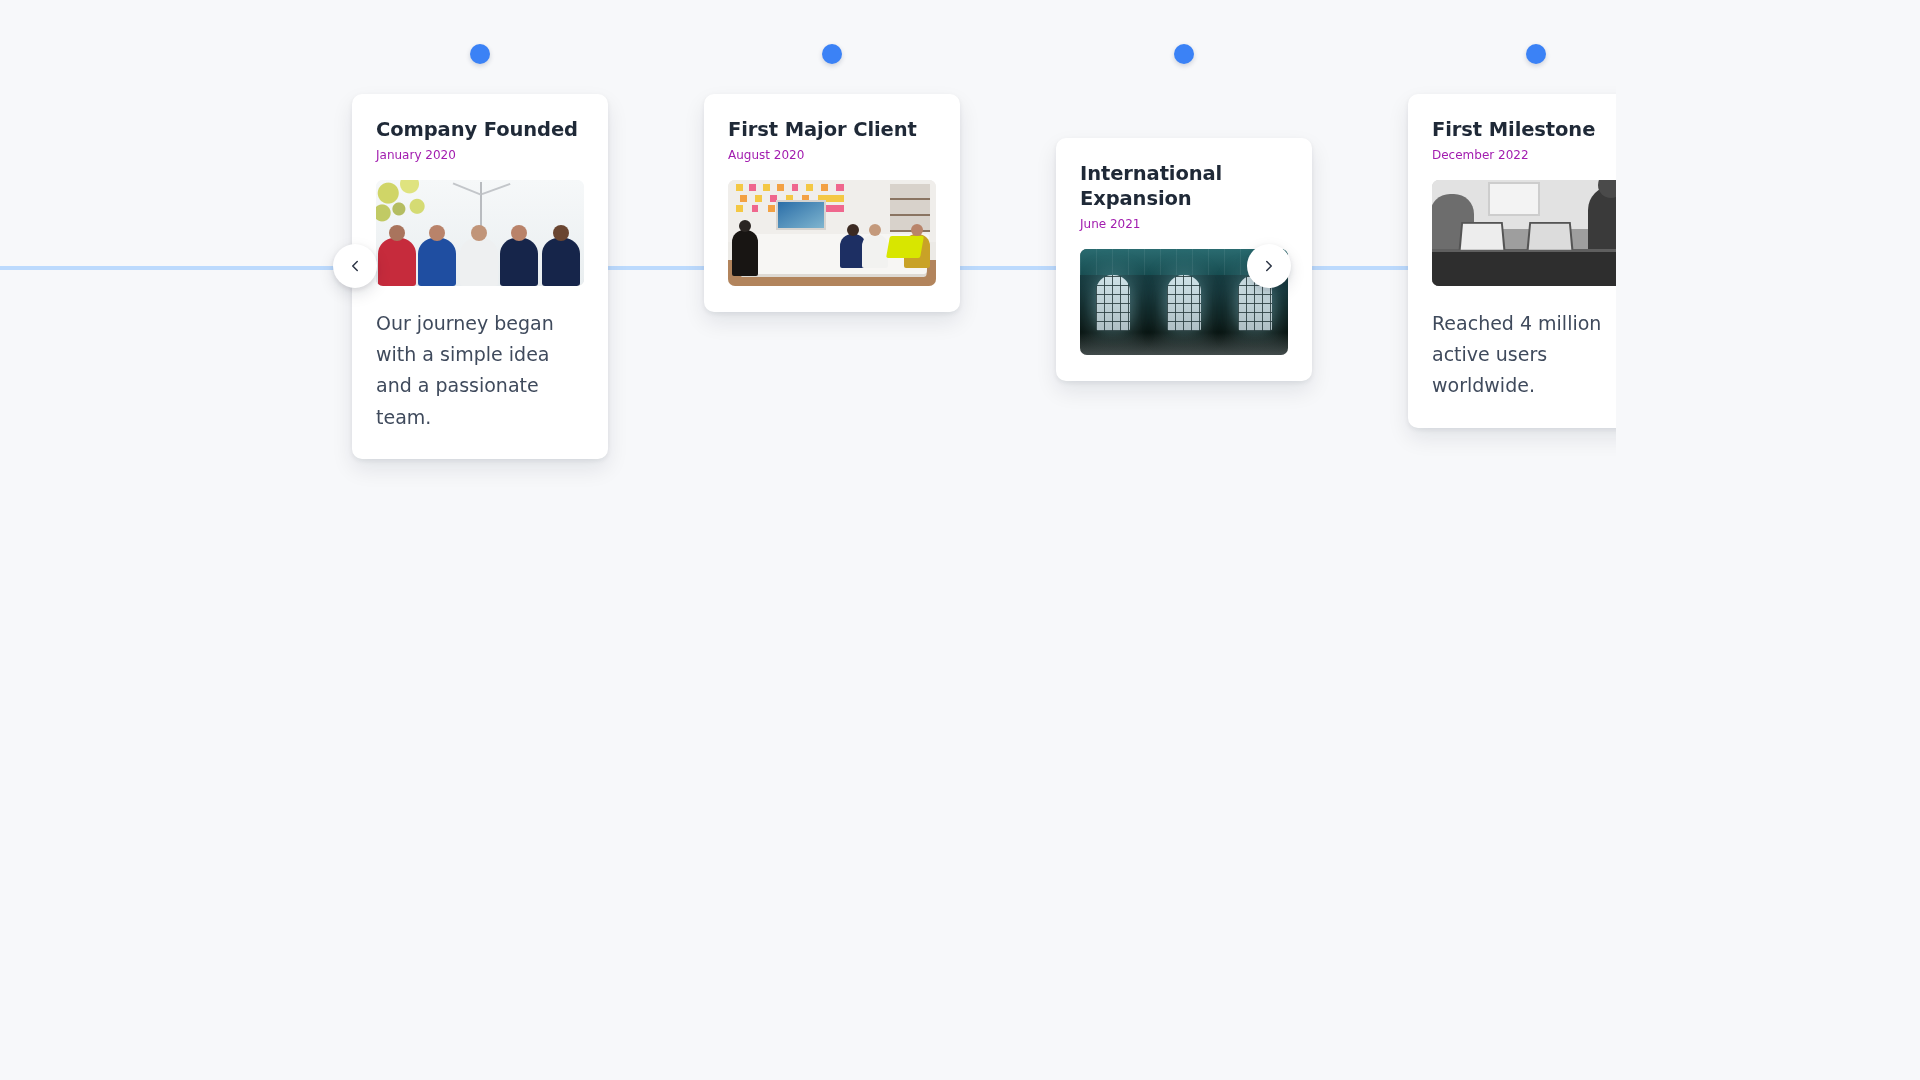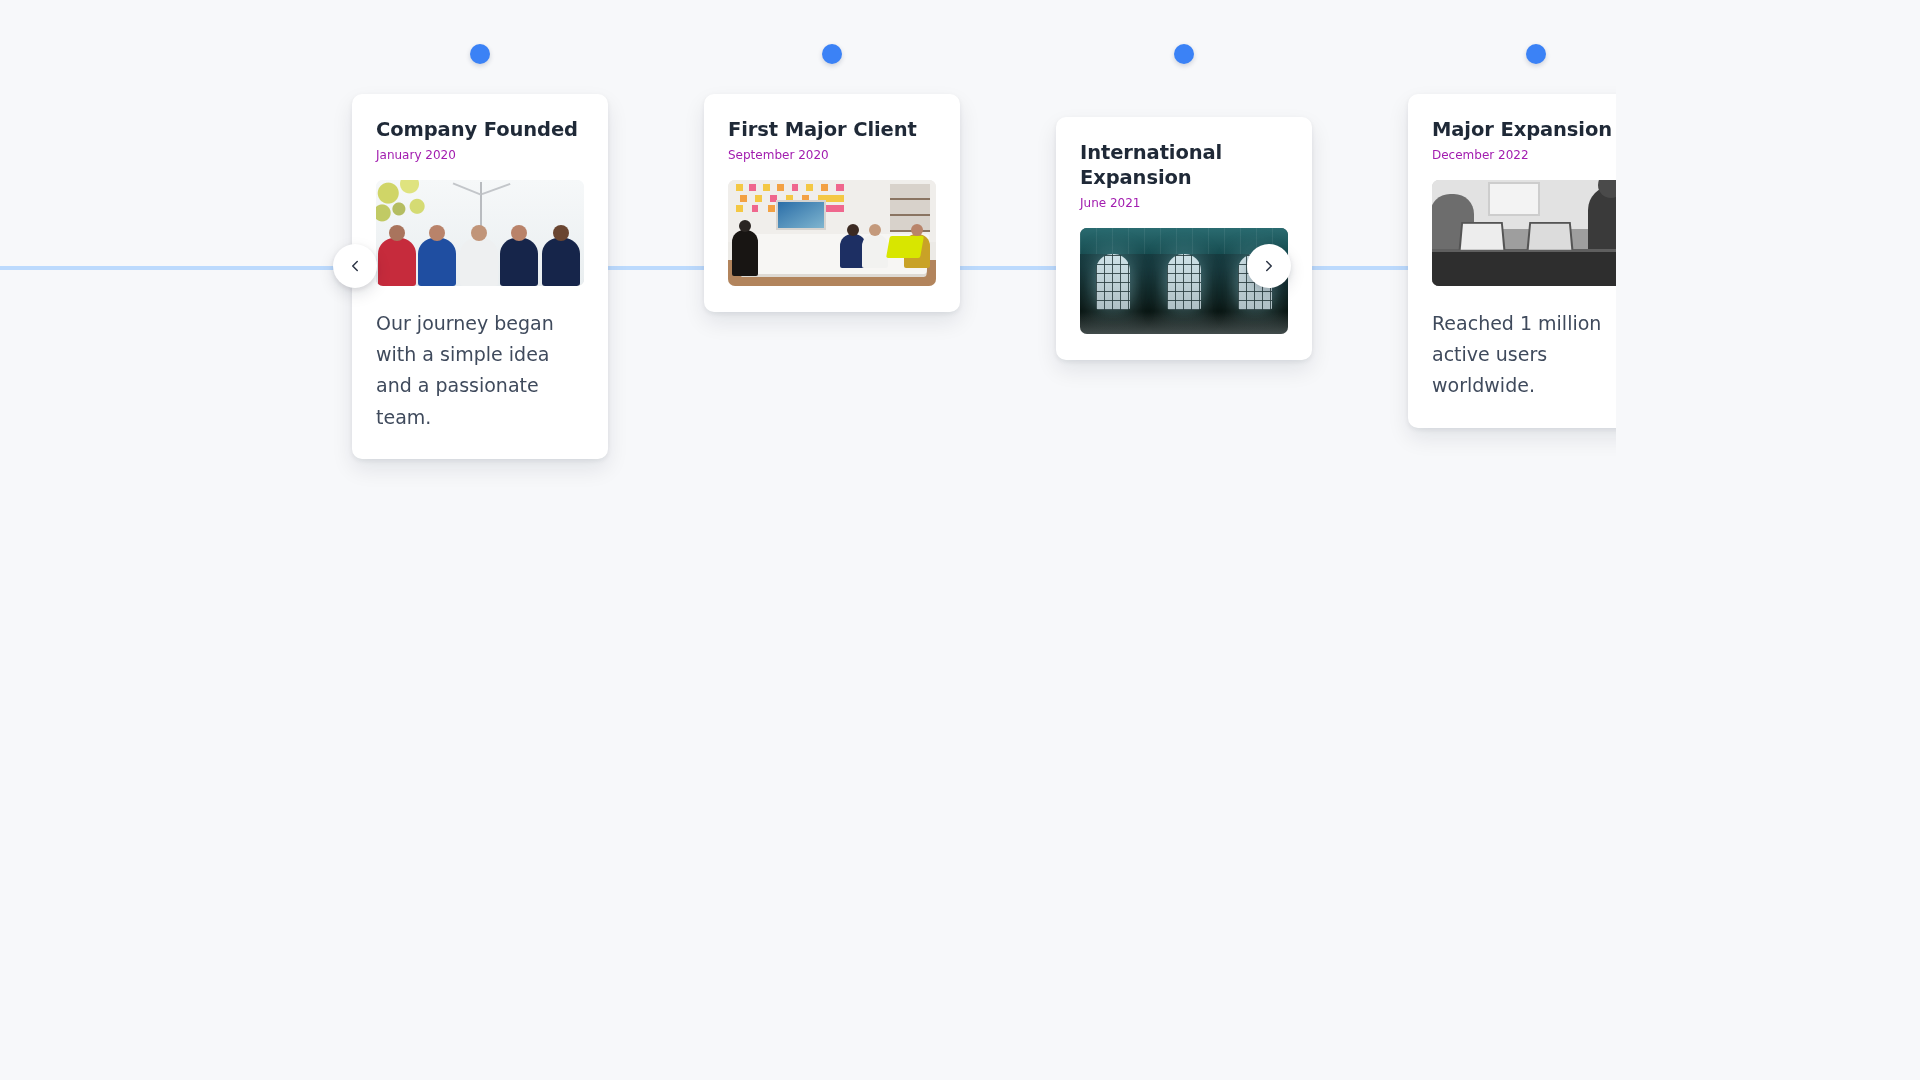--- a/index.html
+++ b/index.html
@@ -74,21 +74,21 @@
     background: #ffffff;
     border-radius: 10px;
     padding: 24px 24px 26px 24px;
     box-shadow: 0 2px 5px rgba(16, 24, 40, 0.07),
                 0 10px 22px rgba(16, 24, 40, 0.09);
     position: relative;
     z-index: 3;
   }
 
   
-  .timeline-item.is-tall { padding-top: 47px; }
+  .timeline-item.is-tall { padding-top: 68px; }
   .timeline-item.is-tall .timeline-card { margin-top: 70px; }
 
   .card-title {
     font-size: 19.5px;
     font-weight: 700;
     color: #1f2937;
     line-height: 1.28;
     letter-spacing: -0.1px;
     white-space: nowrap;
   }
@@ -318,21 +318,21 @@
           </div>
         </div>
         <div class="card-desc">Our journey began with a simple idea and a passionate team.</div>
       </div>
     </div>
 
     <div class="timeline-item">
       <div class="timeline-dot"></div>
       <div class="timeline-card">
         <div class="card-title">First Major Client</div>
-        <div class="card-date">September 2020</div>
+        <div class="card-date">August 2020</div>
         <div class="card-media ph-meeting">
           <div class="wall"></div>
             <div class="notes"></div>
             <div class="screen"></div>
           <div class="shelf"></div>
             <div class="floor"></div>
             <div class="table"></div>
           <div class="s s1"></div>
             <div class="s s2"></div>
             <div class="s s3"></div>
@@ -356,33 +356,33 @@
             <div class="w w2"></div>
             <div class="w w3"></div>
           <div class="floorglow"></div>
         </div>
       </div>
     </div>
 
     <div class="timeline-item">
       <div class="timeline-dot"></div>
       <div class="timeline-card">
-        <div class="card-title">Major Expansion</div>
+        <div class="card-title">First Milestone</div>
         <div class="card-date">December 2022</div>
         <div class="card-media ph-desk">
           <div class="bg-wall"></div>
             <div class="window"></div>
           <div class="person-l"></div>
             <div class="person-r"></div>
           <div class="under"></div>
             <div class="deskline"></div>
           <div class="lap lap1"></div>
             <div class="lap lap2"></div>
         </div>
-        <div class="card-desc">Reached 1 million active users worldwide.</div>
+        <div class="card-desc">Reached 4 million active users worldwide.</div>
       </div>
     </div>
 
   </div>
 
   <button class="carousel-nav prev" aria-label="Previous">
     <span>
       <svg width="18" height="18" viewBox="0 0 24 24" fill="none" stroke="#2c3545" stroke-width="2" stroke-linecap="round" stroke-linejoin="round">
         <polyline points="15 18 9 12 15 6"></polyline>
       </svg>

